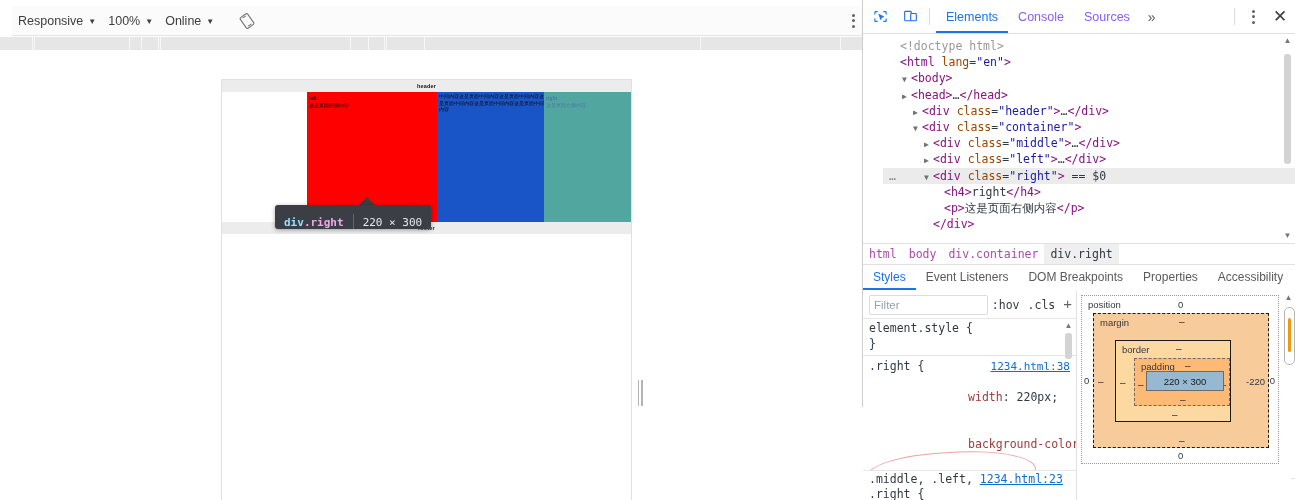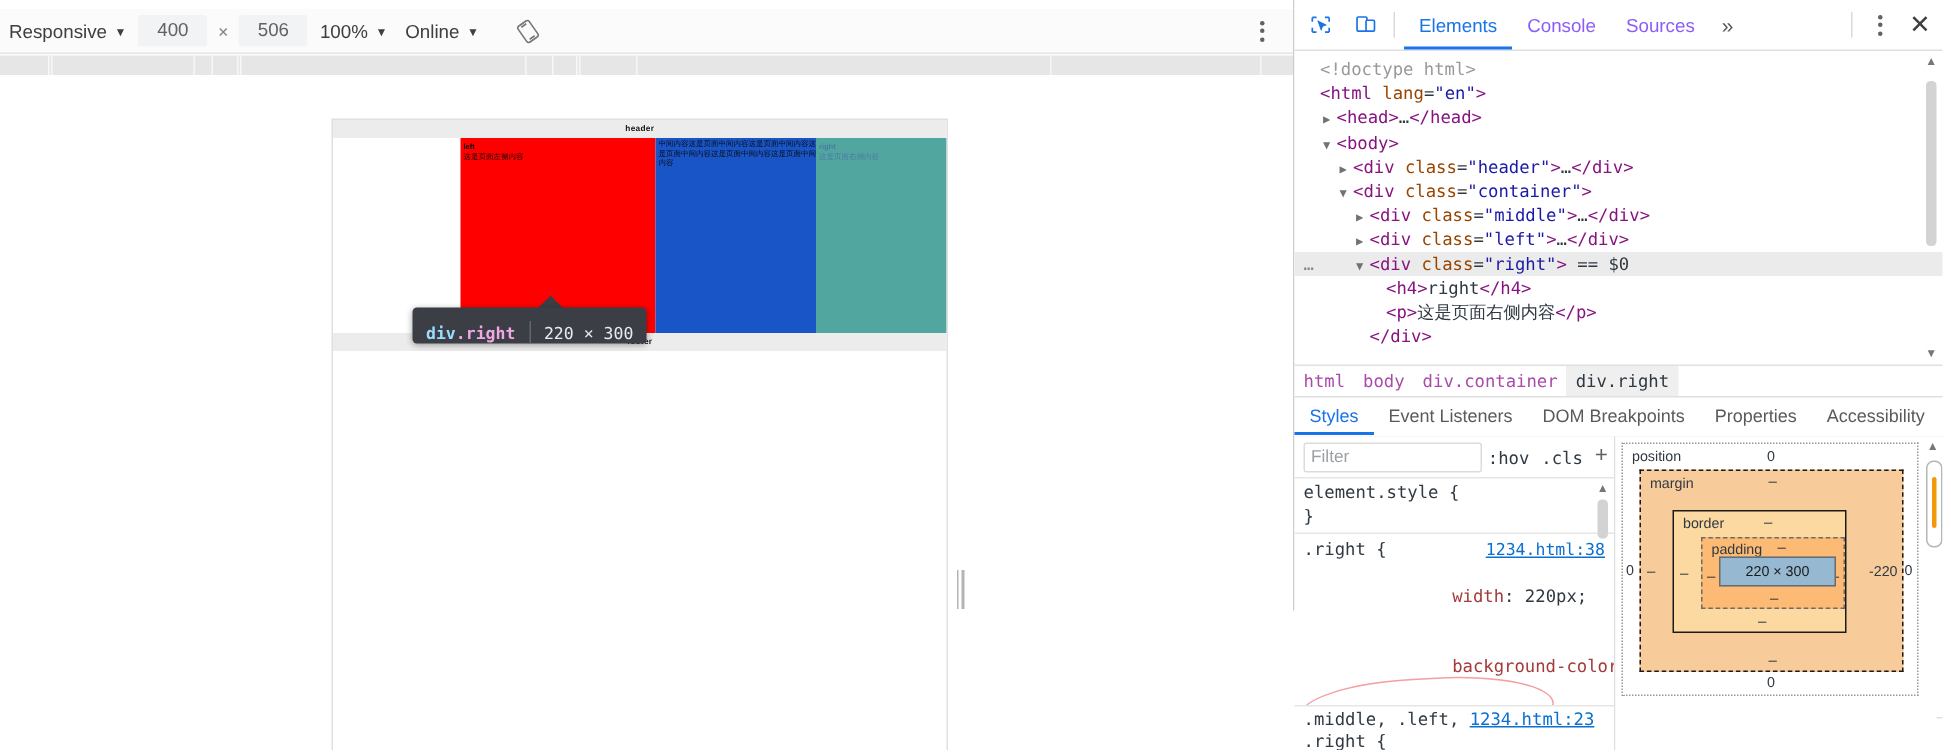--- a/index.html
+++ b/index.html
@@ -9,21 +9,21 @@
     font-family:"Liberation Sans", sans-serif;
     font-size:12px;color:#303942;
     -webkit-font-smoothing:antialiased;
   }
   .app{position:relative;width:1295px;height:500px;}
 
   
   .browser{position:absolute;left:0;top:0;width:862px;height:500px;background:#fff;}
 
   .dev-toolbar{
-    position:absolute;left:0;top:6px;width:862px;height:30px;
+    position:absolute;left:12px;top:6px;width:862px;height:30px;
     background:#fbfbfb;border-bottom:1px solid #e4e4e4;
     display:flex;align-items:center;justify-content:flex-end;
     box-sizing:border-box;
   }
   .dt-group{display:flex;align-items:center;height:30px;}
   .dt-select{
     display:flex;align-items:center;gap:5px;
     font-size:12.5px;color:#3c4043;padding:0 6px;cursor:default;
   }
   .caret{font-size:8px;line-height:1;color:#3c4043;position:relative;top:1px;}
@@ -124,21 +124,21 @@
   .kebab-v i{width:3px;height:3px;border-radius:50%;background:#5f6368;display:block;}
   .close-x{width:30px;text-align:center;font-size:17px;color:#3c4043;line-height:20px;}
 
   
   .dom{
     position:absolute;left:0;top:34px;width:433px;height:208px;
     overflow:hidden;background:#fff;
     font-family:"DejaVu Sans Mono", monospace;font-size:11.5px;line-height:16.2px;
     padding-top:4px;box-sizing:border-box;
   }
-  .dline{position:relative;height:16.2px;white-space:pre;padding-left:8px;color:#303942;}
+  .dline{position:relative;height:16.2px;white-space:pre;padding-left:8px;color:#303942;margin-left:20px;}
   .dline.sel{background:#ebebeb;}
   .dline.sel::after{content:"";position:absolute;left:0;right:14px;bottom:0;height:0;}
   .c-gray{color:#999;}
   .c-tag{color:#881280;}
   .c-attr{color:#994500;}
   .c-val{color:#1a1aa6;}
   .c-txt{color:#303942;}
   .c-dollar{color:#303942;}
   .arrow{display:inline-block;width:9px;color:#727272;font-size:8px;}
   .ellip{position:absolute;left:6px;color:#858585;letter-spacing:1px;}
@@ -263,25 +263,20 @@
 <div class="app">
 
   <div class="browser">
 
     <div class="dev-toolbar">
       <div class="dt-group">
         <div class="dt-select">
           <span>Responsive</span>
           <span class="caret">▼</span>
         </div>
-      </div>
-      <div class="dt-group">
-        <div class="dim-field">400</div>
-        <span class="dim-x">×</span>
-        <div class="dim-field">506</div>
       </div>
       <div class="dt-select">
         <span>100%</span>
         <span class="caret">▼</span>
       </div>
       <div class="dt-select">
         <span>Online</span>
         <span class="caret">▼</span>
       </div>
       <div class="rotate-ico">
@@ -382,22 +377,22 @@
             <i></i>
           </div>
         <div class="close-x">✕</div>
       </div>
     </div>
 
     <div class="dom">
       <div id="dom-lines">
           <div class="dline"><span style="display:inline-block;width:0px"></span><span class="arrow"></span><span class="c-gray">&lt;!doctype html&gt;</span></div>
           <div class="dline"><span style="display:inline-block;width:0px"></span><span class="arrow"></span><span class="c-tag">&lt;html</span> <span class="c-attr">lang</span>=<span class="c-val">"en"</span><span class="c-tag">&gt;</span></div>
+          <div class="dline"><span style="display:inline-block;width:11px"></span><span class="arrow">▼</span><span class="c-tag">&lt;body&gt;</span></div>
           <div class="dline"><span style="display:inline-block;width:11px"></span><span class="arrow">▶</span><span class="c-tag">&lt;head&gt;</span><span class="c-txt">…</span><span class="c-tag">&lt;/head&gt;</span></div>
-          <div class="dline"><span style="display:inline-block;width:11px"></span><span class="arrow">▼</span><span class="c-tag">&lt;body&gt;</span></div>
           <div class="dline"><span style="display:inline-block;width:22px"></span><span class="arrow">▶</span><span class="c-tag">&lt;div</span> <span class="c-attr">class</span>=<span class="c-val">"header"</span><span class="c-tag">&gt;</span><span class="c-txt">…</span><span class="c-tag">&lt;/div&gt;</span></div>
           <div class="dline"><span style="display:inline-block;width:22px"></span><span class="arrow">▼</span><span class="c-tag">&lt;div</span> <span class="c-attr">class</span>=<span class="c-val">"container"</span><span class="c-tag">&gt;</span></div>
           <div class="dline"><span style="display:inline-block;width:33px"></span><span class="arrow">▶</span><span class="c-tag">&lt;div</span> <span class="c-attr">class</span>=<span class="c-val">"middle"</span><span class="c-tag">&gt;</span><span class="c-txt">…</span><span class="c-tag">&lt;/div&gt;</span></div>
           <div class="dline"><span style="display:inline-block;width:33px"></span><span class="arrow">▶</span><span class="c-tag">&lt;div</span> <span class="c-attr">class</span>=<span class="c-val">"left"</span><span class="c-tag">&gt;</span><span class="c-txt">…</span><span class="c-tag">&lt;/div&gt;</span></div>
           <div class="dline sel"><span class="ellip">…</span><span style="display:inline-block;width:33px"></span><span class="arrow">▼</span><span class="c-tag">&lt;div</span> <span class="c-attr">class</span>=<span class="c-val">"right"</span><span class="c-tag">&gt;</span> <span class="c-dollar">== $0</span></div>
           <div class="dline"><span style="display:inline-block;width:44px"></span><span class="arrow"></span><span class="c-tag">&lt;h4&gt;</span><span class="c-txt">right</span><span class="c-tag">&lt;/h4&gt;</span></div>
           <div class="dline"><span style="display:inline-block;width:44px"></span><span class="arrow"></span><span class="c-tag">&lt;p&gt;</span><span class="c-txt">这是页面右侧内容</span><span class="c-tag">&lt;/p&gt;</span></div>
           <div class="dline"><span style="display:inline-block;width:33px"></span><span class="arrow"></span><span class="c-tag">&lt;/div&gt;</span></div>
         </div>
     </div>

